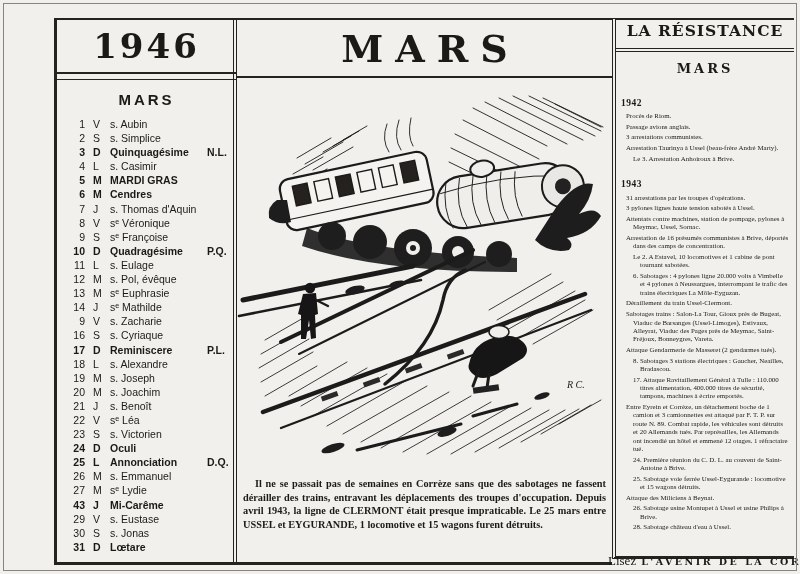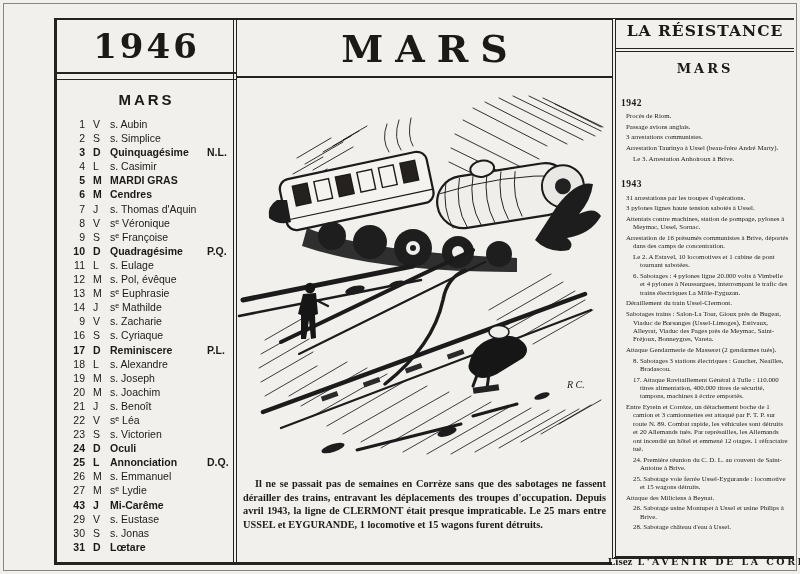--- a/index.html
+++ b/index.html
@@ -45,21 +45,21 @@
            font-family:"DejaVu Serif",serif;font-weight:bold;font-size:15.5px;
            line-height:1.4;letter-spacing:1px}
   .right-month{text-align:center;font-family:"DejaVu Serif",serif;font-weight:bold;
                font-size:13px;letter-spacing:3px;margin:9px 0 4px}
   .chrono{padding:2px 5px 0 10px;font-size:6.9px;line-height:1.22}
   .year-head{font-size:9.5px;font-weight:bold;margin:16px 0 3px -5px;letter-spacing:.5px}
   .entry{padding-left:7px;text-indent:-7px;margin-bottom:2.2px}
   .entry.indent{padding-left:14px}
 
   .footer{position:absolute;left:608px;top:551px;width:182px;text-align:center;white-space:nowrap}
-  .footer .lisez{font-size:11px;font-weight:bold;margin-right:5px}
+  .footer .lisez{font-size:13px;font-weight:normal;margin-right:5px}
   .footer .ftitle{font-family:"DejaVu Serif",serif;font-size:9.5px;font-weight:bold;letter-spacing:2.5px}
 </style>
 </head>
 <body>
 
 <div class="sheet">
 
   <div class="panel" id="left-panel">
     <div class="year-box">
       <span class="year">1946</span>

